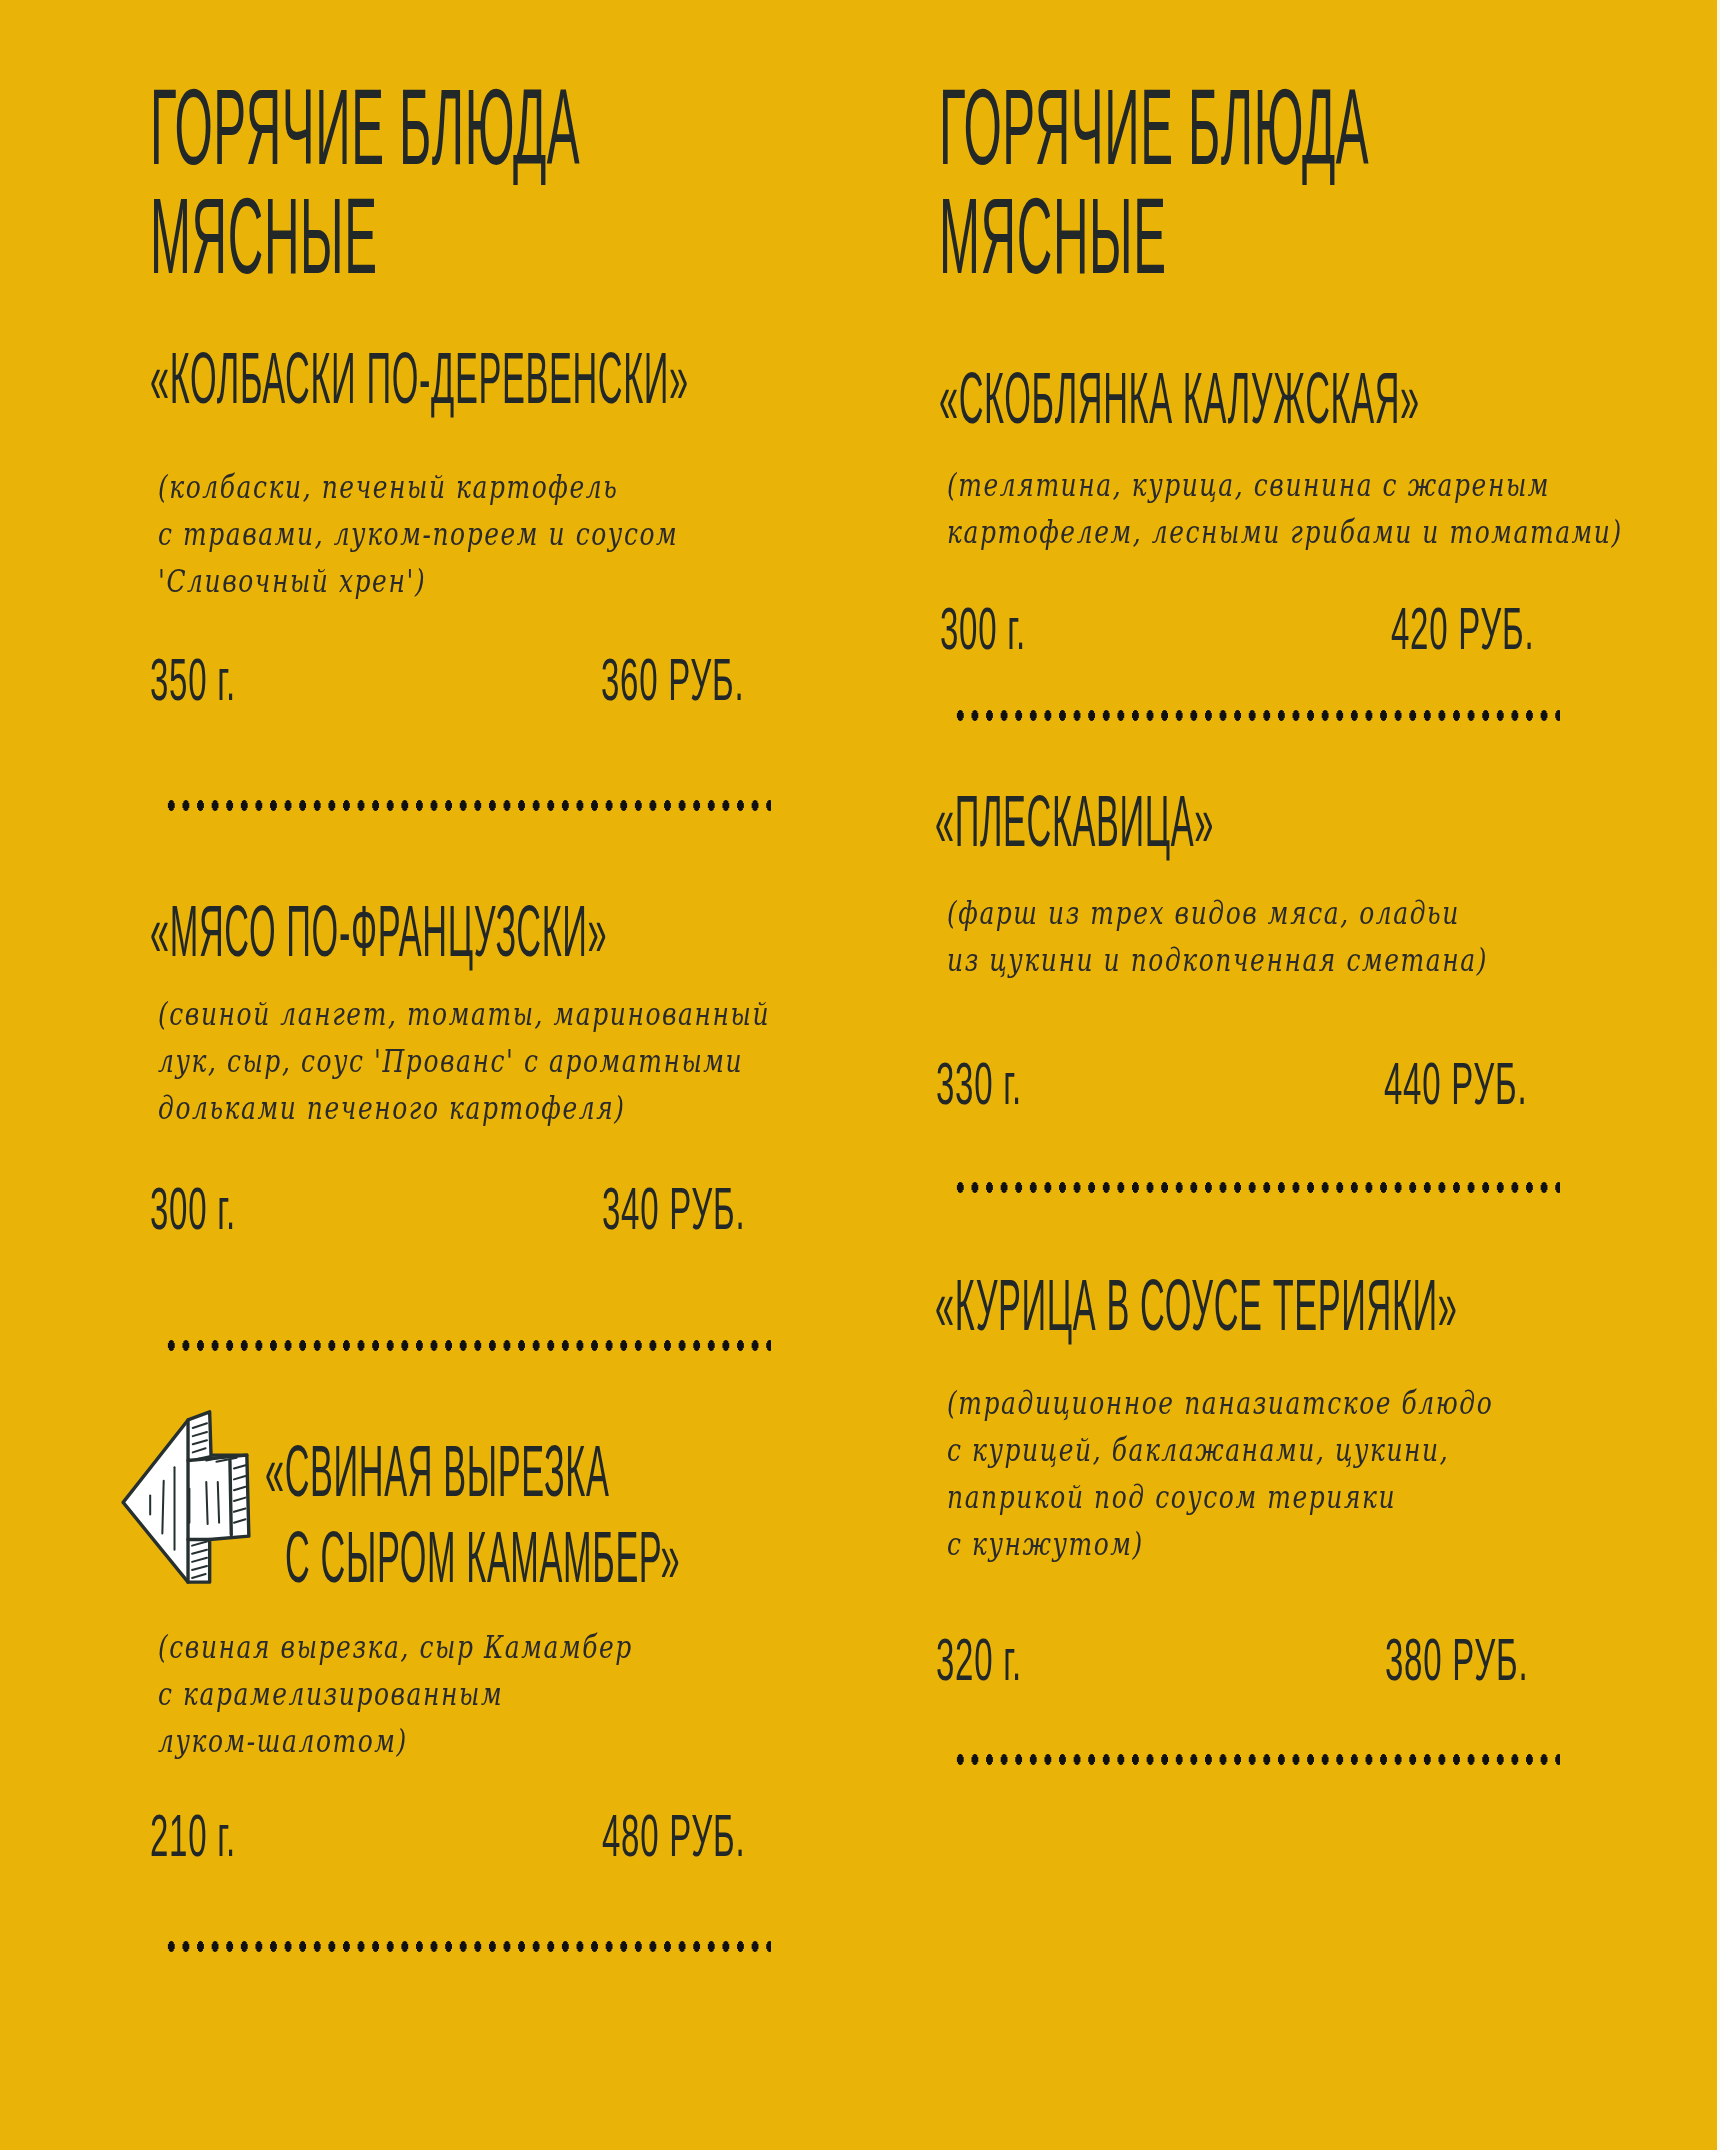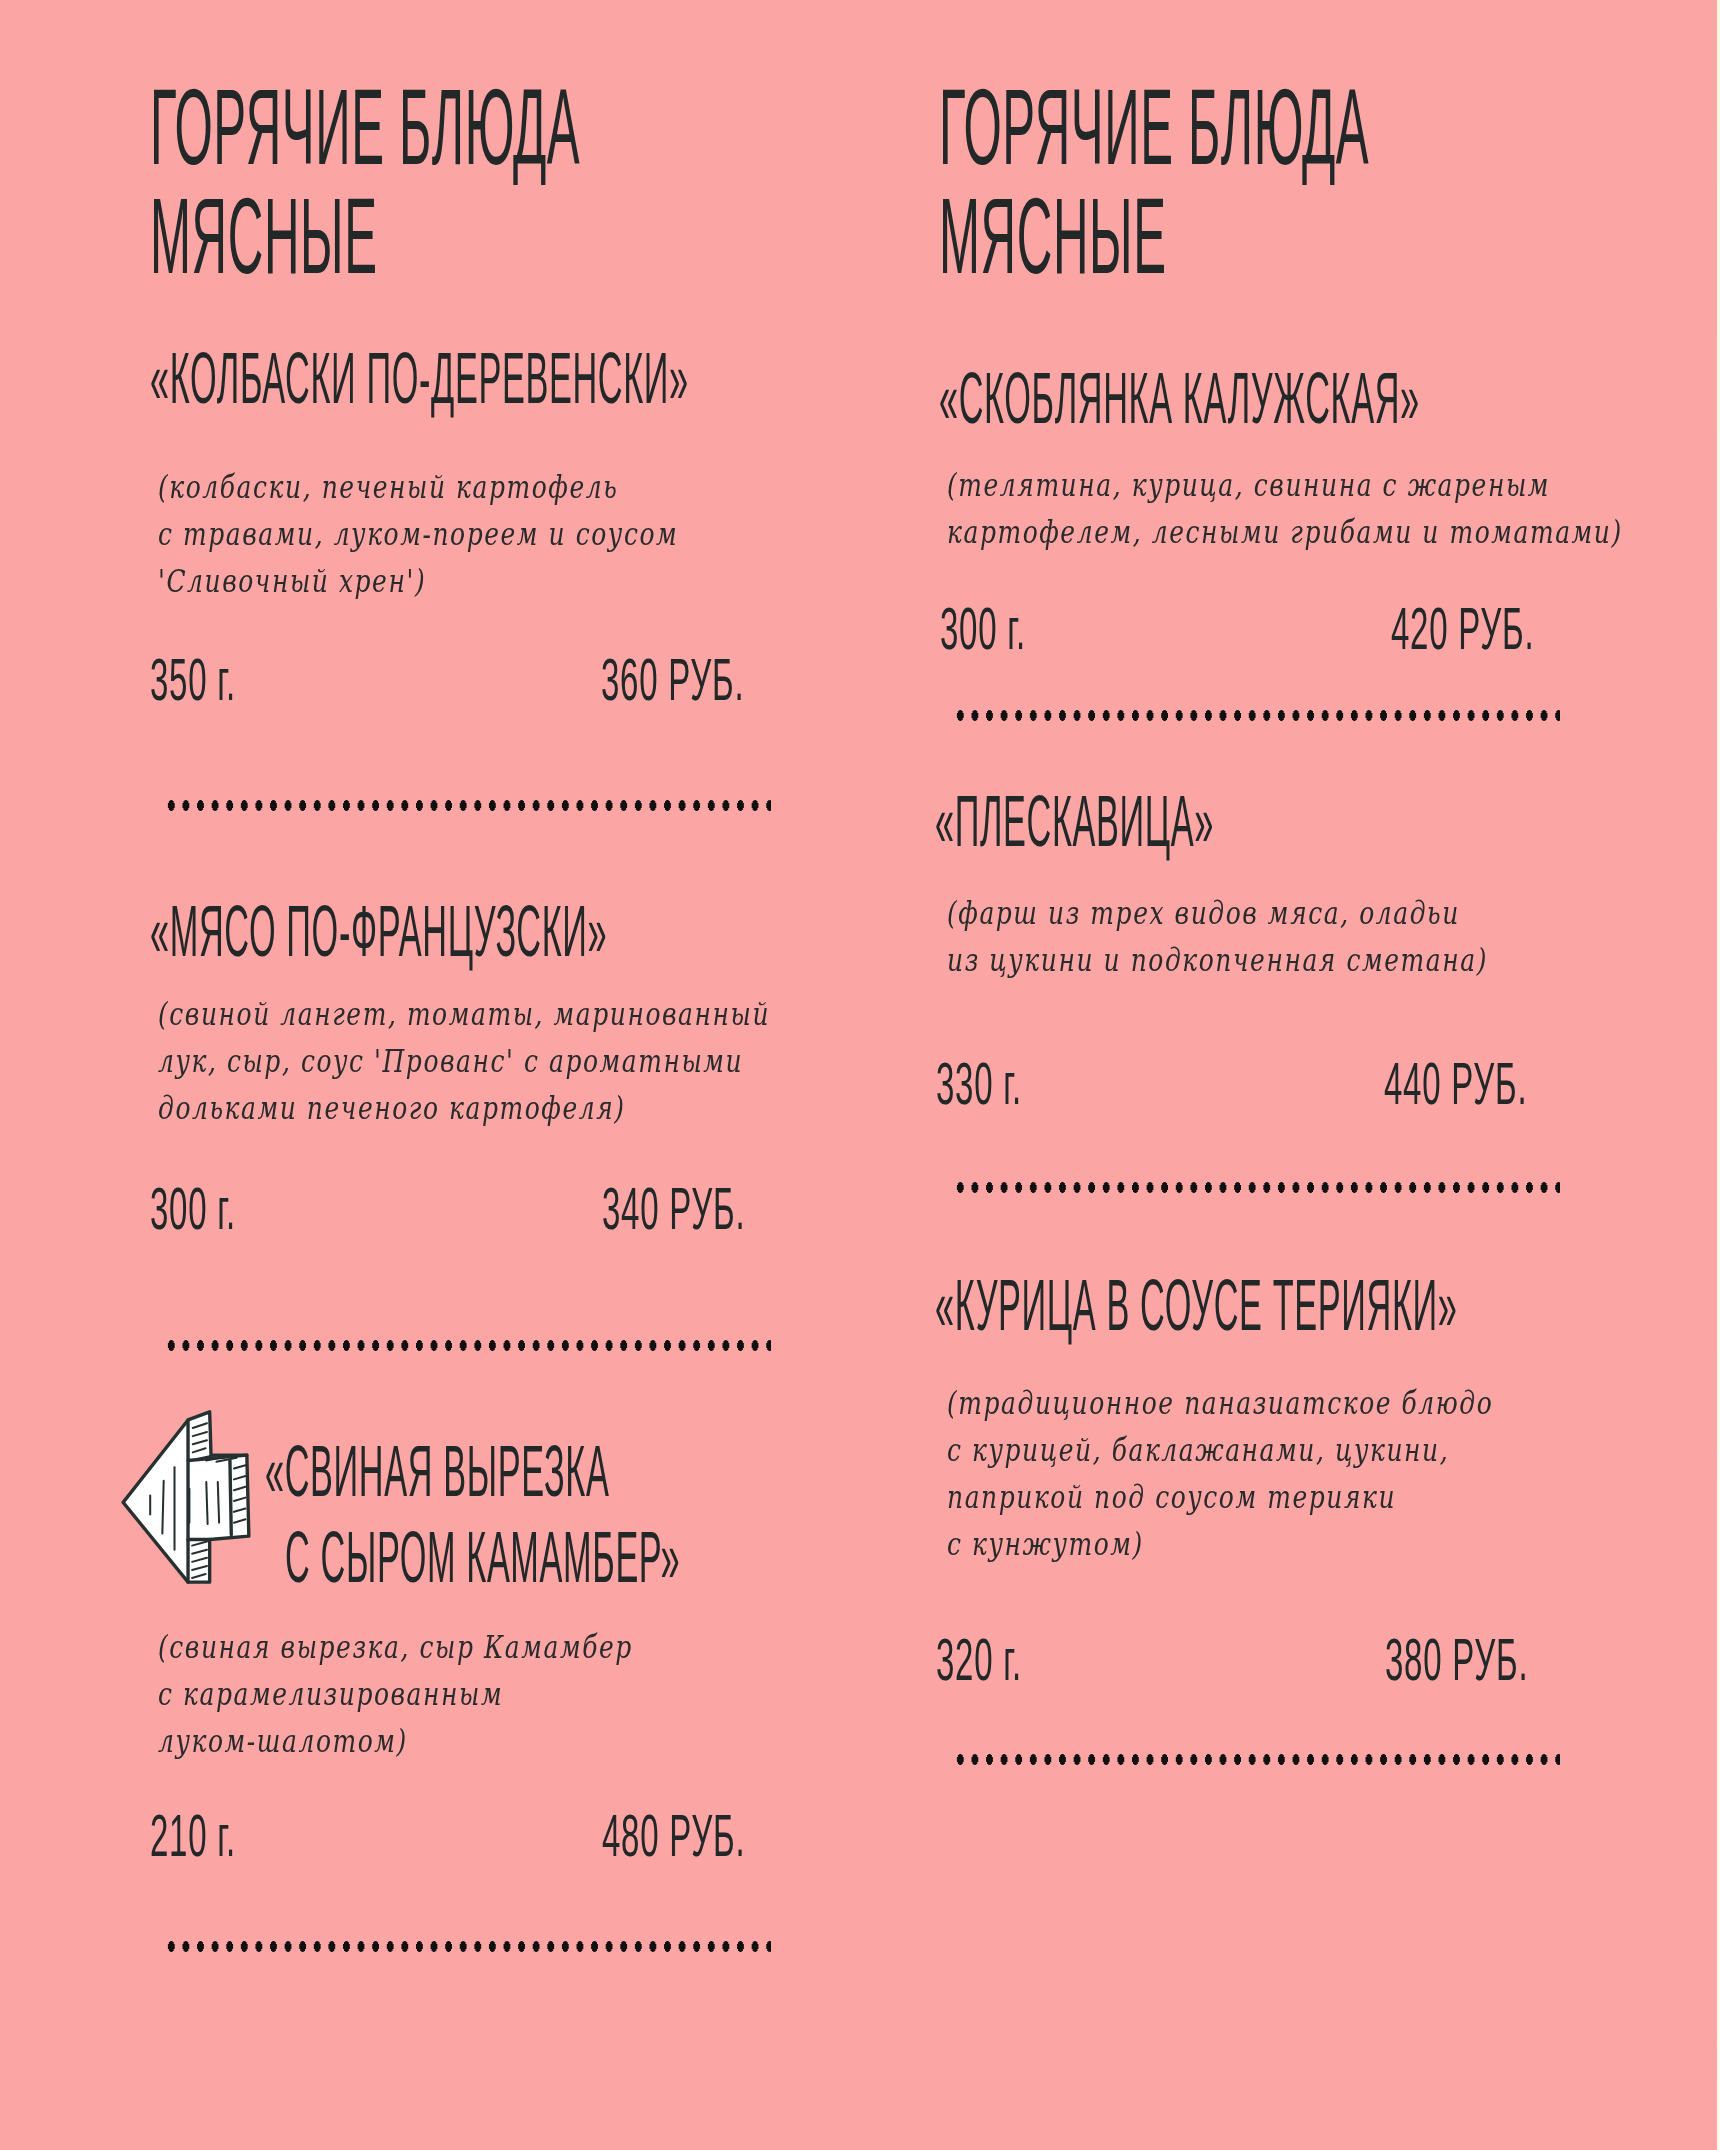--- a/index.html
+++ b/index.html
@@ -1,17 +1,17 @@
 <!DOCTYPE html>
 <html style="font-size:10.8px"><head>
 <meta charset="utf-8">
 <style>
   html, body { margin: 0; padding: 0; background: #ffffff; }
   body { width: 1720px; height: 2151px; position: relative; overflow: hidden; color: #222727; }
-  .page { position: absolute; inset: 0; background: #fca5a5; }
+  .page { position: absolute; inset: 0; background: #eab308; }
   .edge { position: absolute; right: 0; top: 0; width: 2.7px; height: 100%; background: linear-gradient(#fbf6e0, #fdfbef); }
 
   .col { position: absolute; top: 0; }
   .col.left { left: 150px; width: 647px; }
   .col.right { left: 939px; width: 647px; }
 
   
   .cond { display: inline-block; font-family: "Liberation Sans", sans-serif; font-weight: normal;
           transform-origin: left top; white-space: nowrap; color: #222727; letter-spacing: 1.3px; }
 

